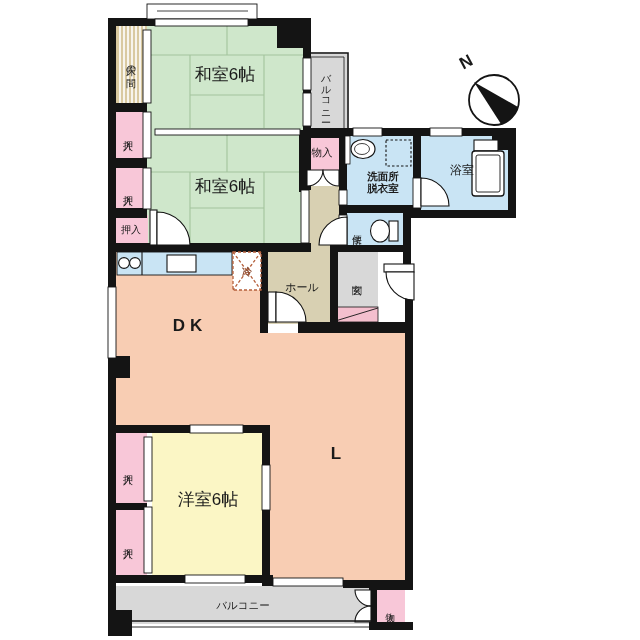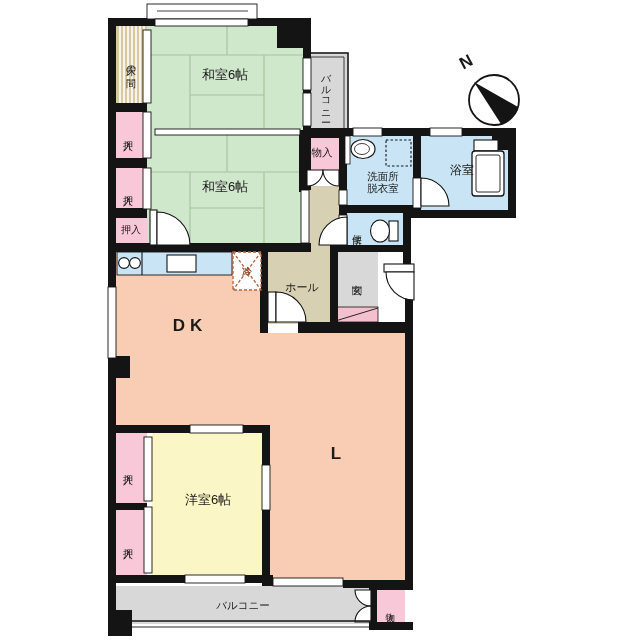--- a/index.html
+++ b/index.html
@@ -2,21 +2,21 @@
 <html><head>
 <meta charset="utf-8">
 <style>
   html,body{margin:0;padding:0;background:#ffffff;}
   #stage{position:relative;width:640px;height:640px;background:#ffffff;font-family:"Liberation Sans",sans-serif;overflow:hidden;}
   #plan-svg{position:absolute;left:0;top:0;}
   .lbl{position:absolute;transform:translate(-50%,-50%);color:#1a1a1a;line-height:1.12;white-space:nowrap;}
   .v{writing-mode:vertical-rl;text-orientation:upright;letter-spacing:1px;}
   .two{white-space:pre-line;text-align:center;}
   .fs9{font-size:9.5px;} .fs10{font-size:10px;} .fs105{font-size:10.5px;} .fs11{font-size:11px;}
-  .fs12{font-size:12px;} .fs15{font-size:13px;} .fs17{font-size:17px;font-weight:bold;}
+  .fs12{font-size:12px;} .fs15{font-size:17px;} .fs17{font-size:17px;font-weight:bold;}
   .dk{letter-spacing:5px;}
   .rei{color:#8b4a2f;font-weight:bold;}
   .north{font-weight:bold;font-size:17px;transform:translate(-50%,-50%) rotate(-28deg);}
 </style>
 </head>
 <body>
 
 <div id="stage">
 
 <svg id="plan-svg" width="640" height="640" viewBox="0 0 640 640">
@@ -200,21 +200,21 @@
 </svg>
 
   <div class="lbl v fs10" style="left:131px;top:65px;">床の間</div>
   <div class="lbl v fs10" style="left:128px;top:133px;">押入</div>
   <div class="lbl v fs10" style="left:128px;top:188px;">押入</div>
   <div class="lbl fs10" style="left:131px;top:230px;">押入</div>
   <div class="lbl fs15" style="left:225px;top:75px;">和室6帖</div>
   <div class="lbl fs15" style="left:225px;top:187px;">和室6帖</div>
   <div class="lbl v fs10" style="left:326px;top:92px;">バルコニー</div>
   <div class="lbl fs105" style="left:322px;top:153px;">物入</div>
-  <div class="lbl two fs105" style="left:383px;top:183px;">洗面所
+  <div class="lbl two fs105" style="left:383px;top:183px;font-weight:bold;">洗面所
 脱衣室</div>
   <div class="lbl fs12" style="left:462px;top:171px;">浴室</div>
   <div class="lbl v fs10" style="left:357px;top:228px;">便所</div>
   <div class="lbl v fs10" style="left:357px;top:278px;">玄関</div>
   <div class="lbl fs11" style="left:302px;top:287px;text-align:center;">ホール</div>
   <div class="lbl fs10 rei" style="left:247px;top:272px;">冷</div>
   <div class="lbl fs17 dk" style="left:190px;top:326px;">DK</div>
   <div class="lbl fs17" style="left:336px;top:454px;">L</div>
   <div class="lbl fs15" style="left:208px;top:500px;">洋室6帖</div>
   <div class="lbl v fs10" style="left:128px;top:467px;">押入</div>

